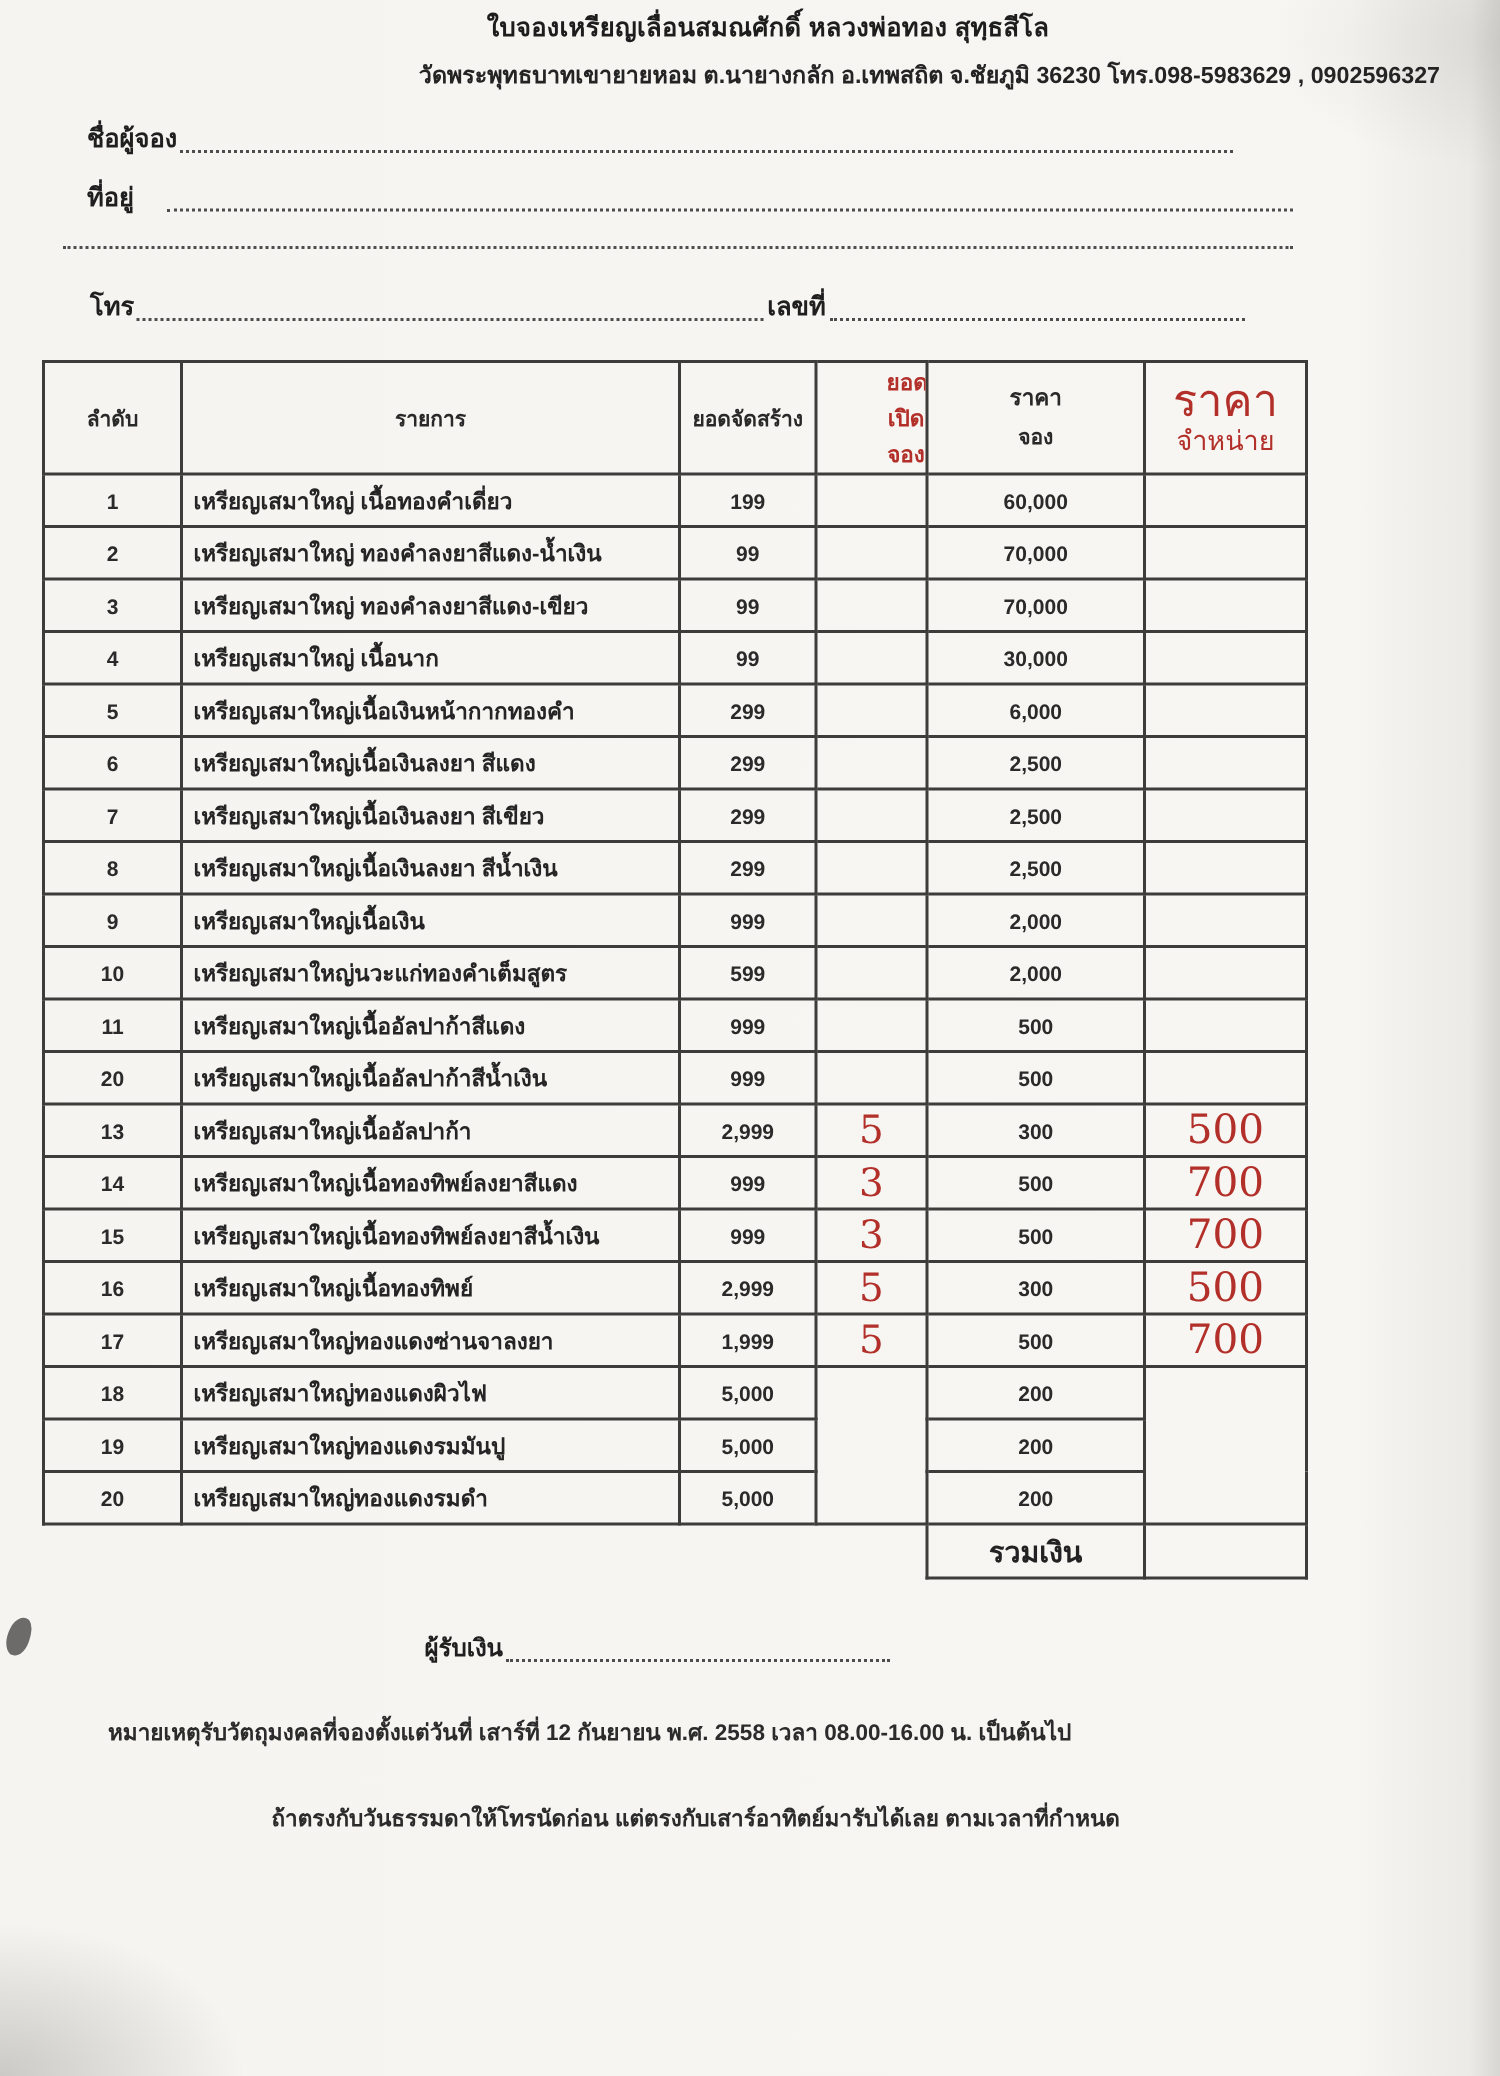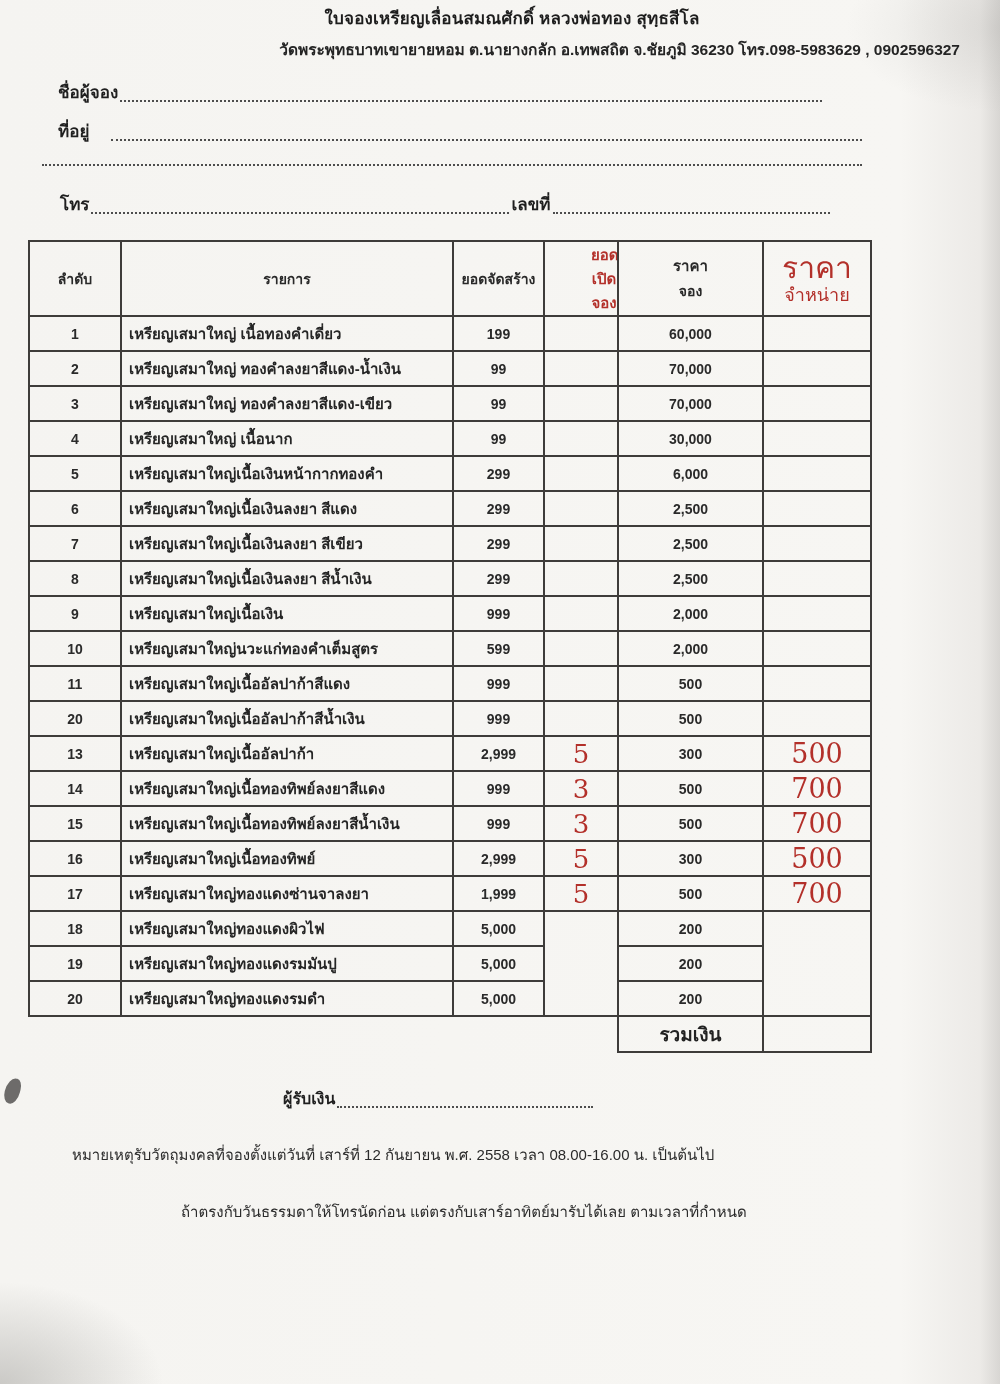--- a/index.html
+++ b/index.html
@@ -48,21 +48,21 @@
   .h-sale .small{font-size:18px;line-height:1.1;display:block;margin-top:2px;}
   .h-price .l1{display:block;font-size:15px;}
   .h-price .l2{display:block;font-size:14px;margin-top:7px;}
   .c-no,.c-made,.c-price{text-align:center;font-size:14px;font-weight:600;color:#2a2a2a;}
   .c-item{text-align:left;padding:0 7px;font-size:15px;font-weight:600;color:#252525;white-space:nowrap;}
   .c-open{text-align:center;font-family:"DejaVu Serif",serif;font-size:26px;color:var(--red);}
   .c-sale{text-align:center;font-family:"DejaVu Serif",serif;font-size:27px;color:var(--red);}
   .total-blank{border:none;background:transparent;}
   .total-label{text-align:center;font-size:19px;font-weight:700;color:#222;}
   .receiver{position:absolute;left:283px;top:1086px;width:312px;}
-  .note{position:absolute;font-size:15px;font-weight:400;color:#2b2b2b;white-space:nowrap;}
+  .note{position:absolute;font-size:15px;font-weight:700;color:#2b2b2b;white-space:nowrap;}
   .note1{left:72px;top:1143px;}
   .note2{left:181px;top:1200px;}
   .ink-smudge{
     position:absolute;left:5px;top:1078px;width:15px;height:26px;
     background:#3f3e3c;border-radius:60% 40% 55% 45%;opacity:.75;
     transform:rotate(14deg);
   }
 </style>
 </head>
 <body>

